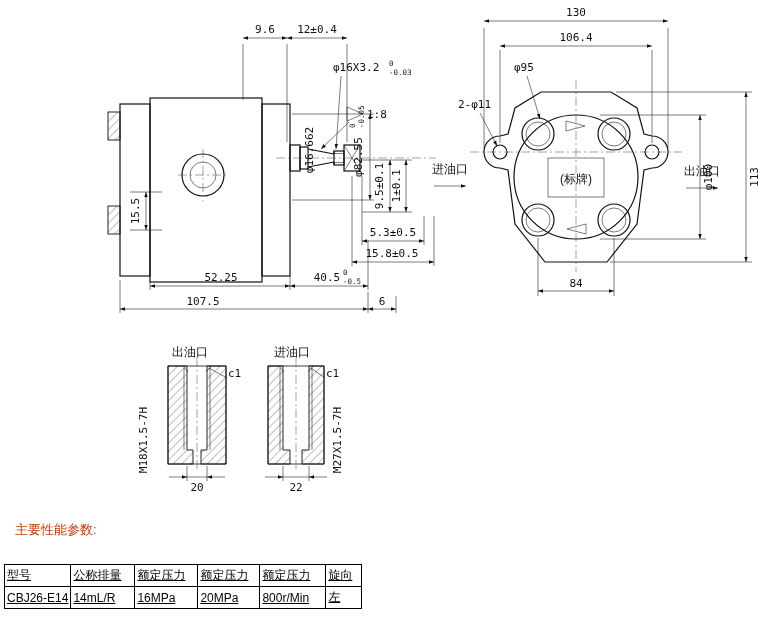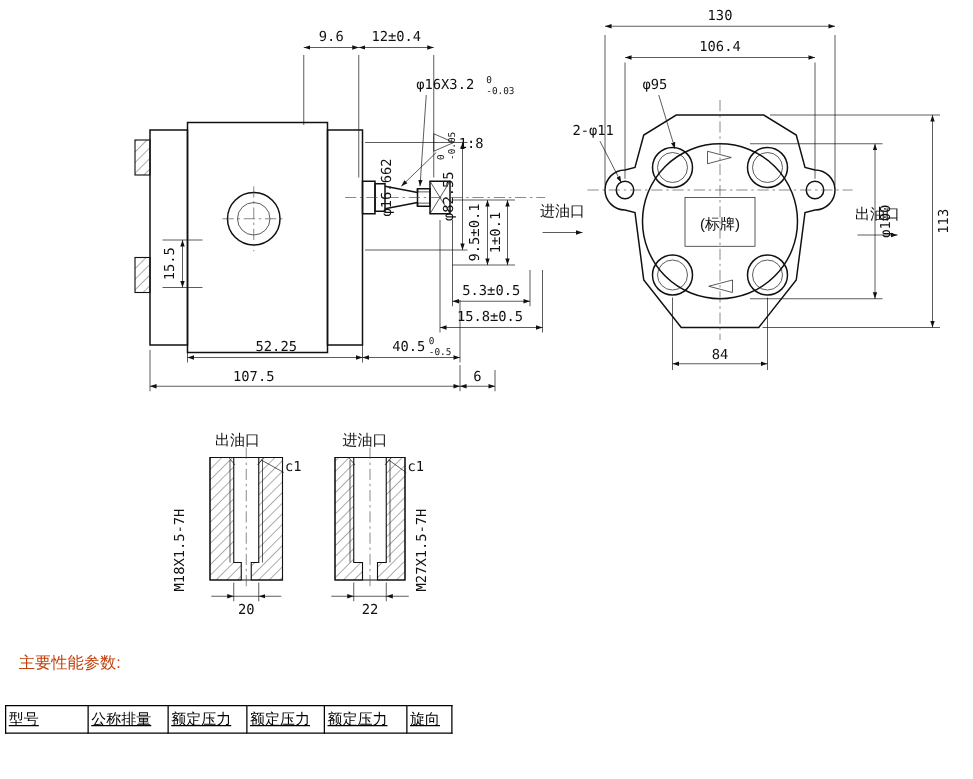--- a/index.html
+++ b/index.html
@@ -259,16 +259,24 @@
   </colgroup>
   <tbody>
     <tr>
       <th>型号</th>
       <th>公称排量</th>
       <th>额定压力</th>
       <th>额定压力</th>
       <th>额定压力</th>
       <th>旋向</th>
     </tr>
+    <tr>
+      <td>CBJ26-E14</td>
+      <td>14mL/R</td>
+      <td>16MPa</td>
+      <td>20MPa</td>
+      <td>800r/Min</td>
+      <td>左</td>
+    </tr>
   </tbody>
 </table>
 
 </div>
 
 </body></html>

